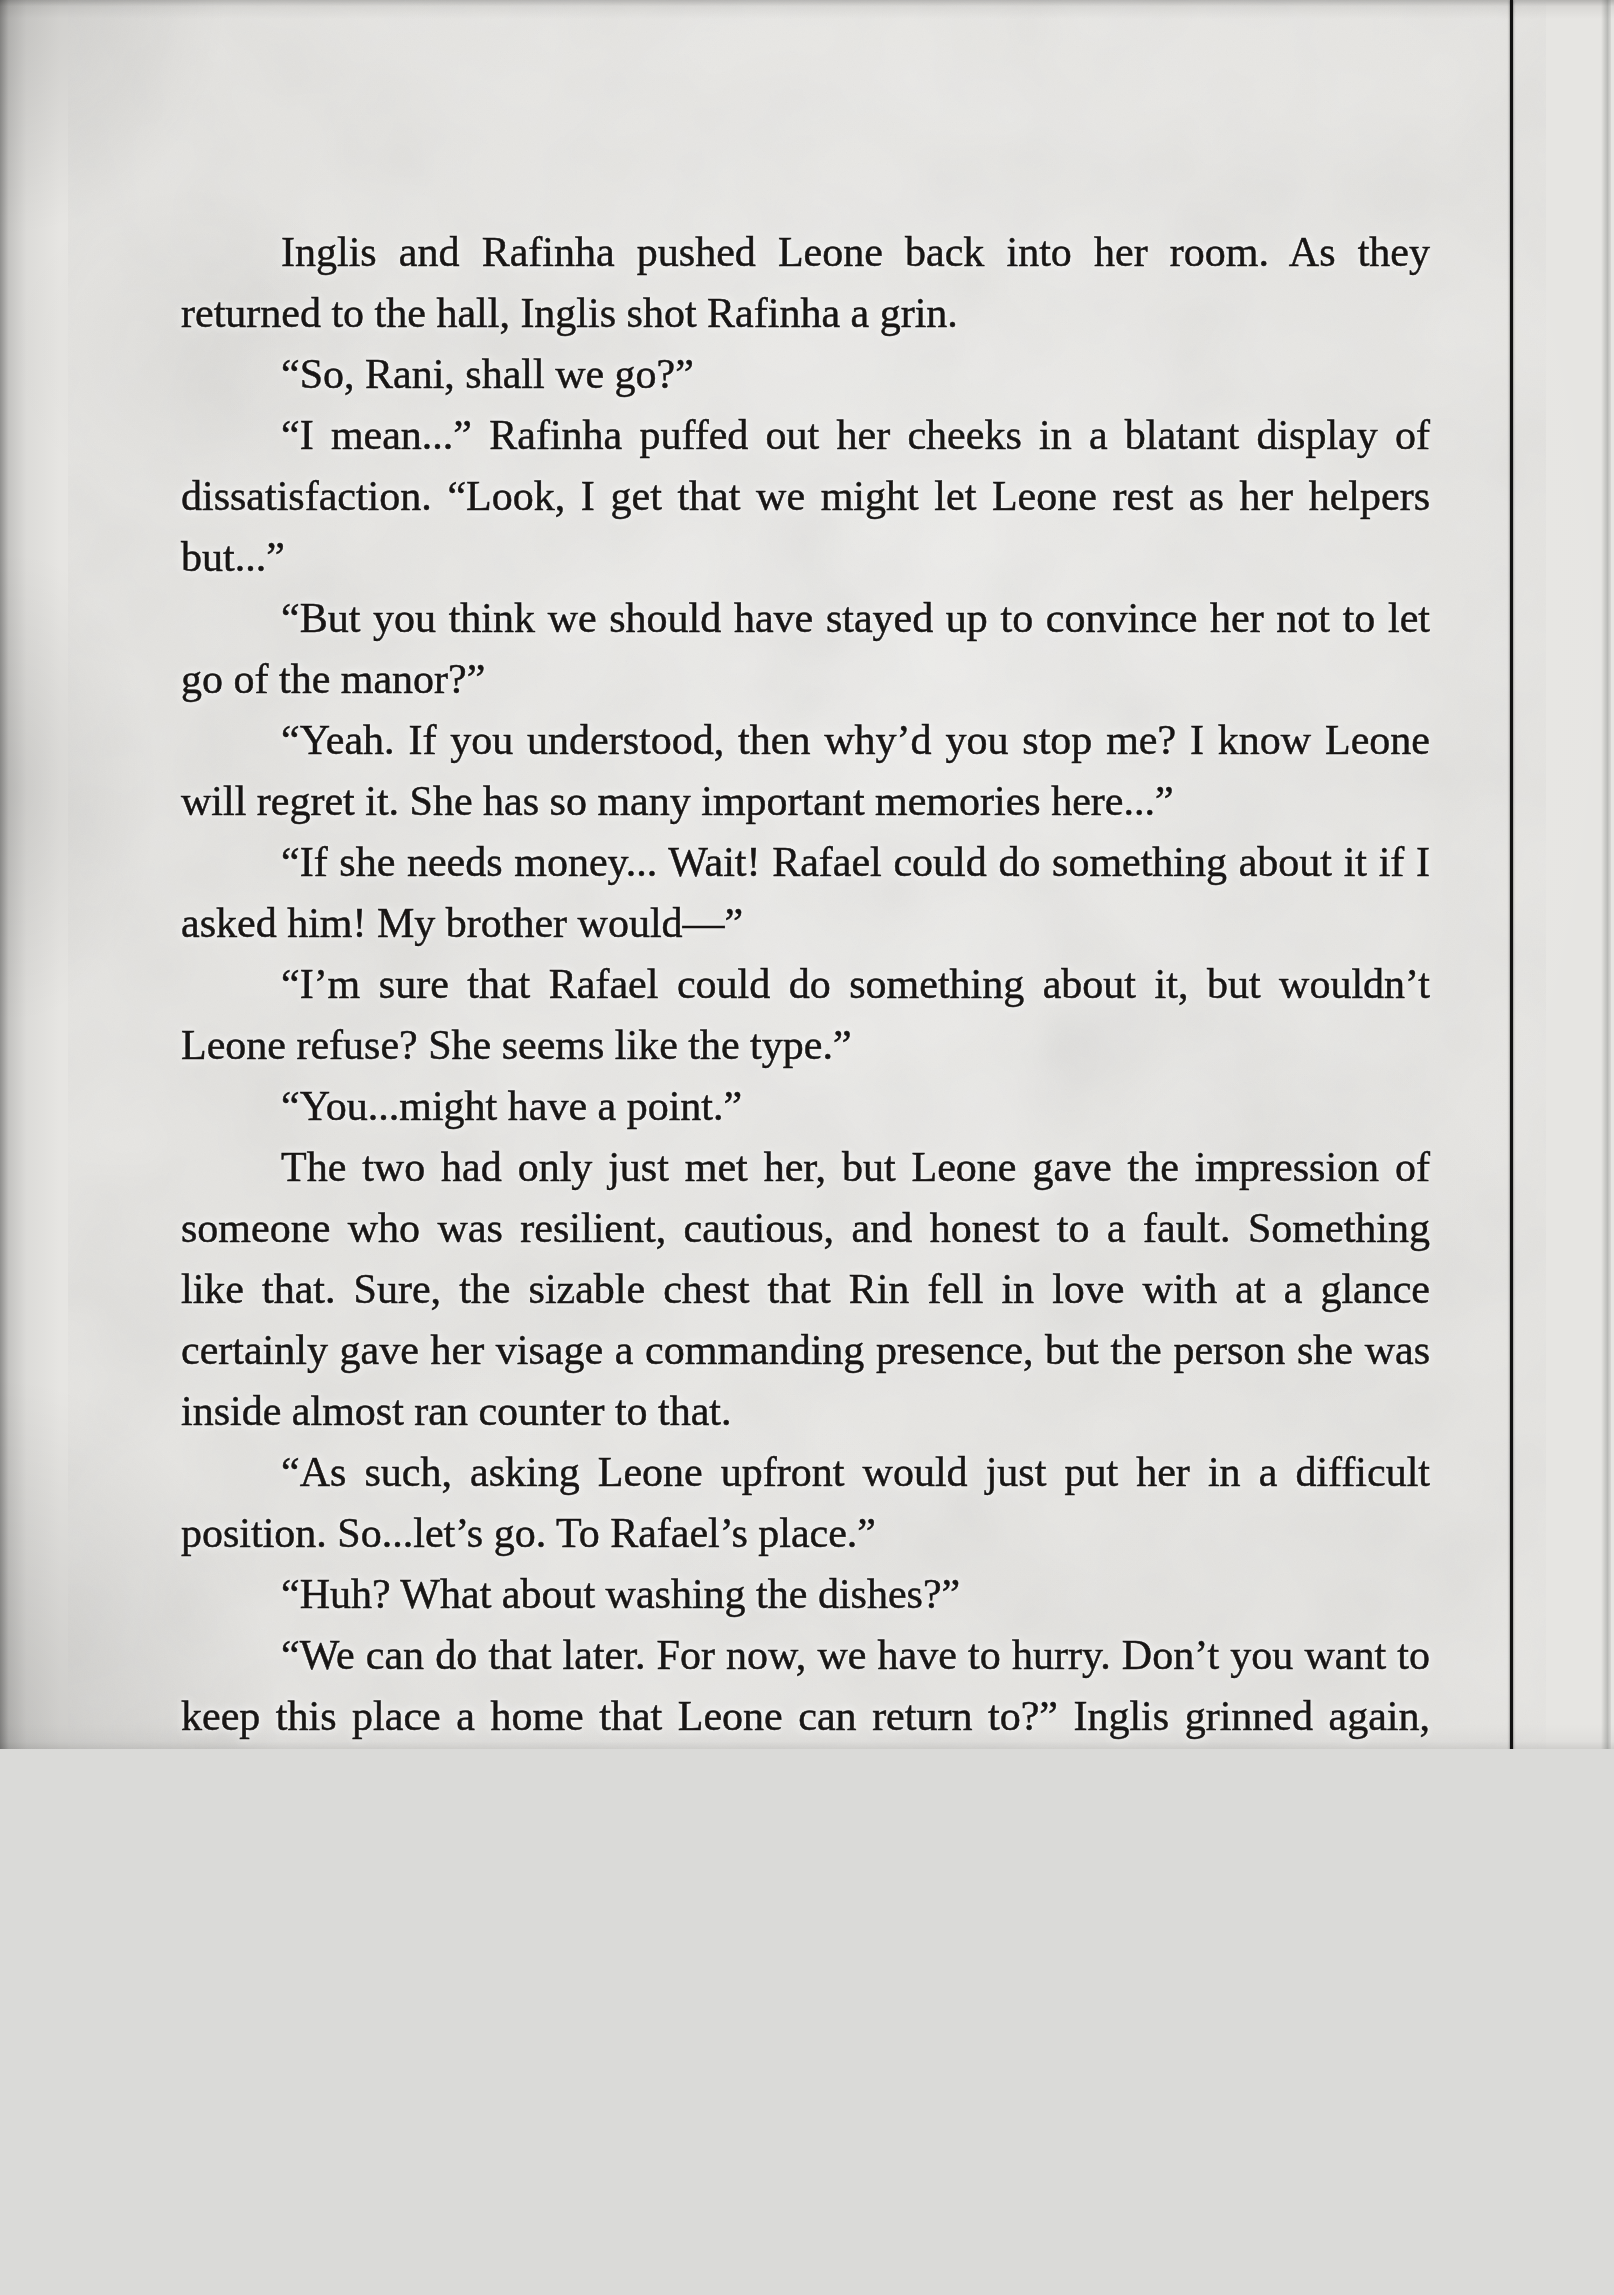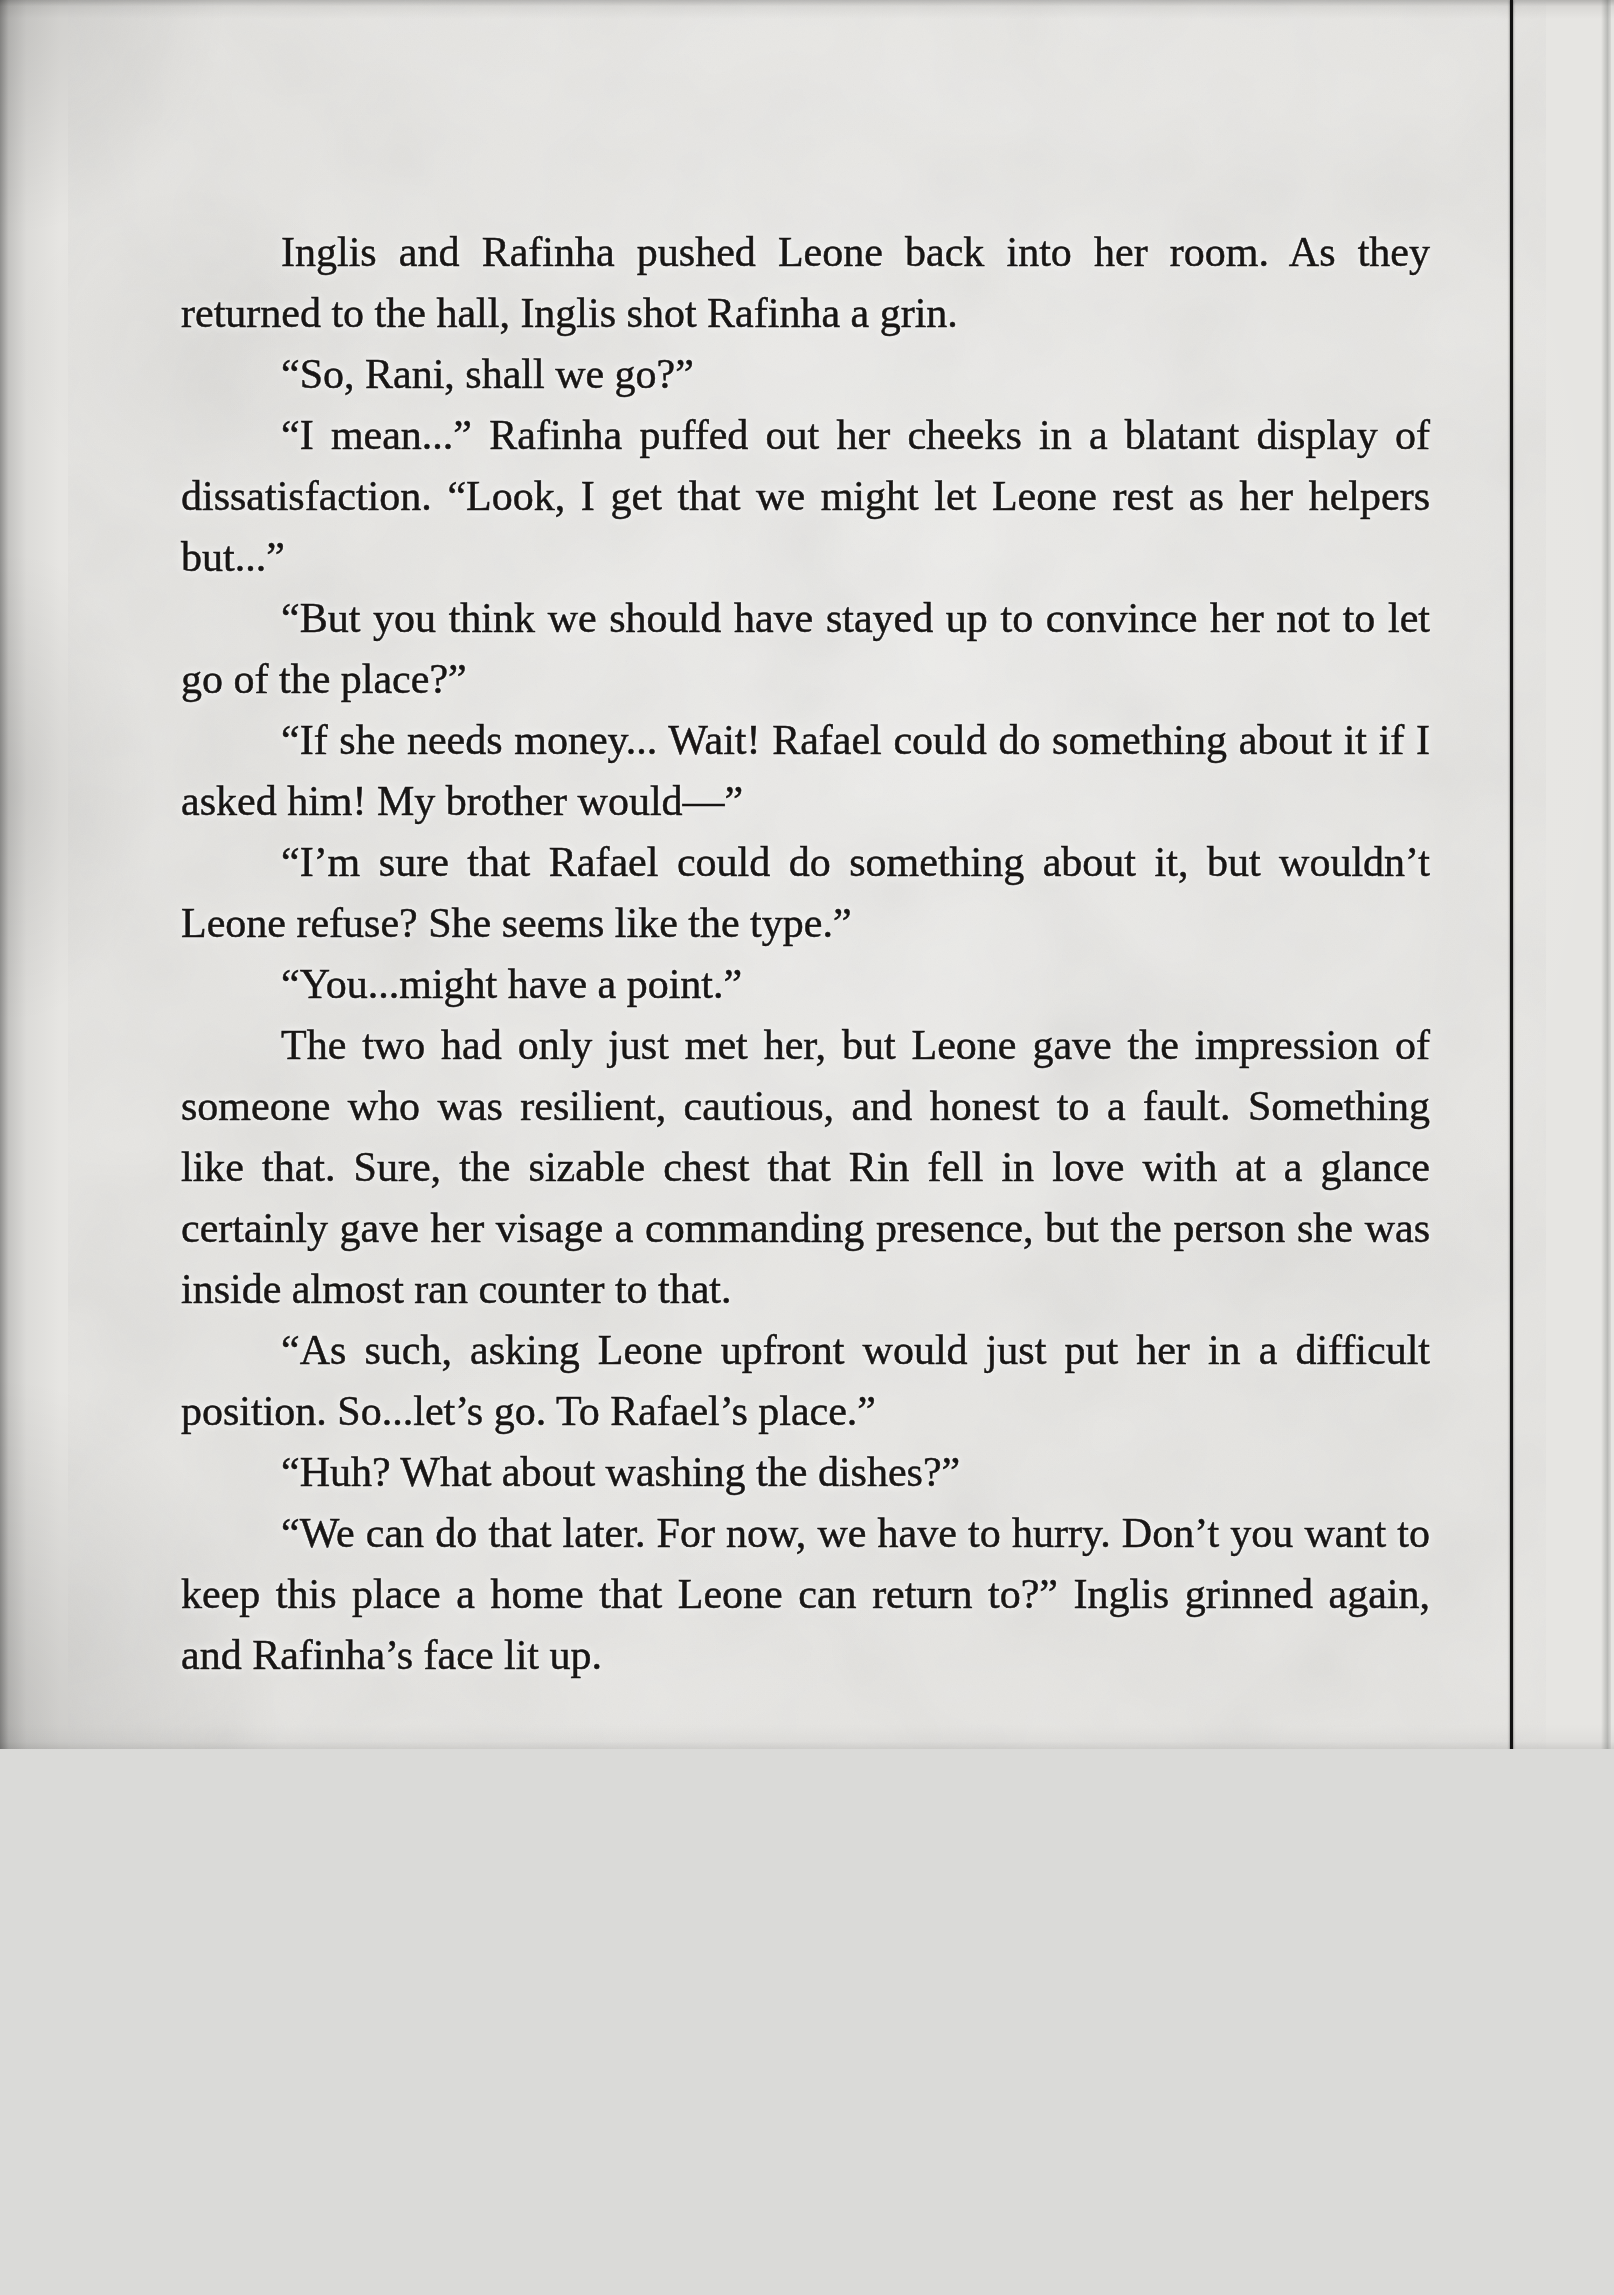--- a/index.html
+++ b/index.html
@@ -99,21 +99,22 @@
         </feComponentTransfer>
     </filter>
     <rect width="2560" height="3640" filter="url(#cloud)"></rect>
     <rect width="2560" height="3640" filter="url(#speck)"></rect>
   </svg>
 
   <main class="text-block">
       <p>Inglis and Rafinha pushed Leone back into her room. As they returned to the hall, Inglis shot Rafinha a grin.</p>
       <p>“So, Rani, shall we go?”</p>
       <p>“I mean...” Rafinha puffed out her cheeks in a blatant display of dissatisfaction. “Look, I get that we might let Leone rest as her helpers but...”</p>
-      <p>“But you think we should have stayed up to convince her not to let go of the place?”</p>
+      <p>“But you think we should have stayed up to convince her not to let go of the manor?”</p>
+      <p>“Yeah. If you understood, then why’d you stop me? I know Leone will regret it. She has so many important memories here...”</p>
       <p>“If she needs money... Wait! Rafael could do something about it if I asked him! My brother would—”</p>
       <p>“I’m sure that Rafael could do something about it, but wouldn’t Leone refuse? She seems like the type.”</p>
       <p>“You...might have a point.”</p>
       <p>The two had only just met her, but Leone gave the impression of someone who was resilient, cautious, and honest to a fault. Something like that. Sure, the sizable chest that Rin fell in love with at a glance certainly gave her visage a commanding presence, but the person she was inside almost ran counter to that.</p>
       <p>“As such, asking Leone upfront would just put her in a difficult position. So...let’s go. To Rafael’s place.”</p>
       <p>“Huh? What about washing the dishes?”</p>
       <p>“We can do that later. For now, we have to hurry. Don’t you want to keep this place a home that Leone can return to?” Inglis grinned again, and Rafinha’s face lit up.</p>
     </main>
 
   <div class="spine-rule"></div>

